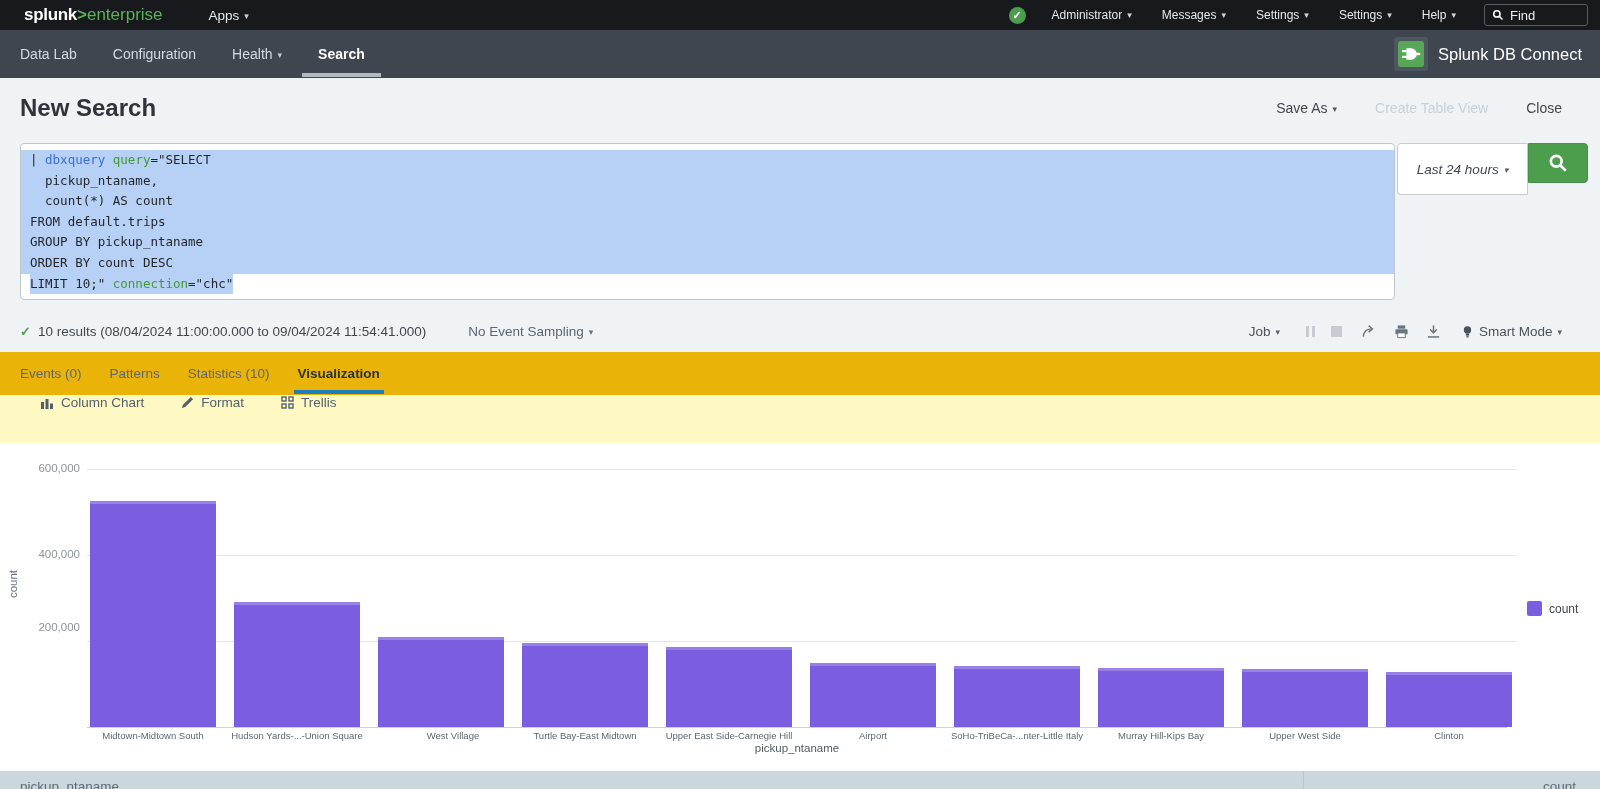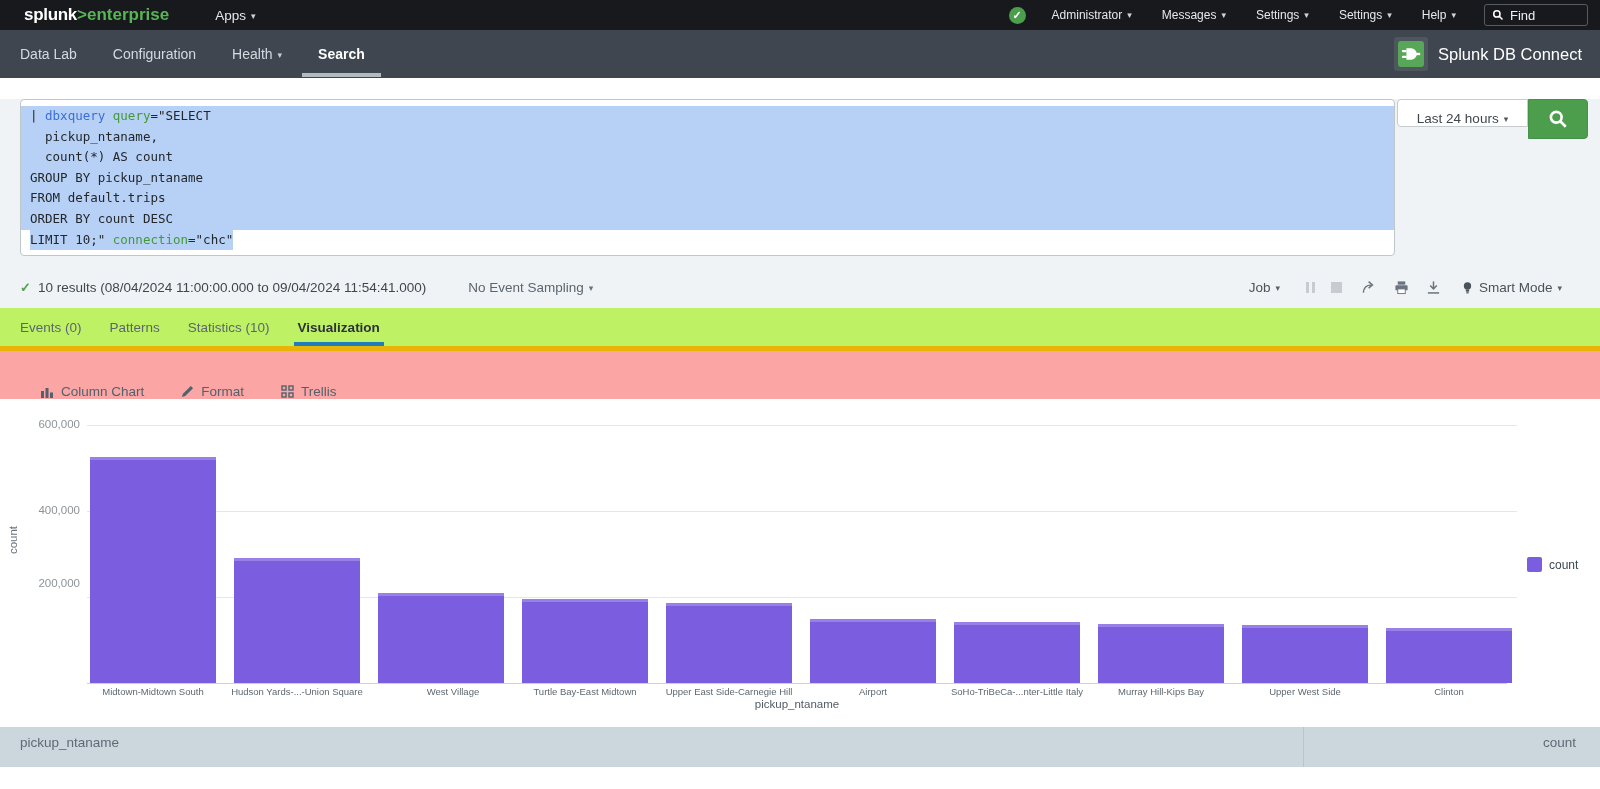--- a/index.html
+++ b/index.html
@@ -5,21 +5,21 @@
   * { margin:0; padding:0; box-sizing:border-box; }
   html,body { width:1600px; height:789px; overflow:hidden; background:#fff;
               font-family:"Liberation Sans", sans-serif; color:#3f474e; }
 
   .caret::before { content:"▾"; font-size:9px; margin-left:5px; opacity:.9; position:relative; top:-1px; }
 
   
   .topbar { height:30px; background:#17191d; display:flex; align-items:center; padding:0 12px 0 24px; }
   .logo { display:flex; align-items:baseline; cursor:pointer; }
   .logo-brand { color:#fff; font-weight:bold; font-size:17px; letter-spacing:-.3px; }
-  .logo-gt, .logo-product { color:#57b556; font-size:17px;font-weight:bold; }
+  .logo-gt, .logo-product { color:#57b556; font-size:17px; }
   .logo-gt { font-weight:bold; }
   .apps { margin-left:46px; color:#e3e7ea; font-size:13.5px; cursor:pointer; }
   .tb-spacer { flex:1; }
   .status-check { width:17px; height:17px; border-radius:50%; background:#4b9e4b; color:#fff;
                   font-size:11px; font-weight:bold; display:flex; align-items:center; justify-content:center;
                   margin-right:26px; cursor:pointer; }
   .status-check::before { content:"✓"; }
   .tb-menus { display:flex; gap:30px; align-items:center; }
   .tb-menu { color:#e6e9eb; font-size:12px; cursor:pointer; white-space:nowrap; }
   .find { margin-left:28px; width:104px; height:22px; border:1px solid #565c63; border-radius:3px;
@@ -52,23 +52,23 @@
   .query-box { position:absolute; left:0; top:0; width:1375px; height:157px; background:#fff;
                border:1px solid #bfc6cc; border-radius:4px; padding:6px 0; overflow:hidden;
                font-family:"DejaVu Sans Mono", monospace; font-size:12.5px; line-height:20.6px;
                color:#23272b; cursor:text; }
   .qline { white-space:pre; padding:0 9px; }
   .qline.sel-full { background:#b7d0f5; }
   .sel-part { background:#b7d0f5; display:inline-block; }
   .tok-command { color:#3a6fd8; }
   .tok-option { color:#419a35; }
   .tok-plain { color:#23272b; }
-  .time-btn { position:absolute; left:1377px; top:0; width:131px; height:28px; background:#fff;
-              border:1px solid #c6cbd0; border-radius:4px 0 0 4px; display:flex; align-items:flex-end;
-              justify-content:center; font-size:13.5px; color:#3f474e; cursor:pointer; }
+  .time-btn { position:absolute; left:1377px; top:0; width:131px; height:52px; background:#fff;
+              border:1px solid #c6cbd0; border-radius:4px 0 0 4px; display:flex; align-items:center;
+              justify-content:center; font-size:13.5px; color:#3f474e; cursor:pointer;font-style:italic; }
   .go-btn { position:absolute; left:1508px; top:0; width:60px; height:40px; background:#4c9e4c;
             border:1px solid #45914a; border-radius:0 4px 4px 0; display:flex; align-items:center;
             justify-content:center; cursor:pointer; }
 
   .results-bar { margin-top:10px; height:42px; display:flex; align-items:center; padding:0 38px 0 20px; }
   .result-check { color:#53a051; font-size:13px; font-weight:bold; margin-right:7px; }
   .result-check::before { content:"✓"; }
   .result-summary { font-size:13.5px; color:#3f474e; }
   .sampling { margin-left:42px; font-size:13.5px; color:#5b6670; cursor:pointer; }
   .rb-right { margin-left:auto; display:flex; align-items:center; }
@@ -76,29 +76,29 @@
   .icon-btn { display:flex; align-items:center; justify-content:center; cursor:pointer; }
   .pause-icon { gap:3px; margin-right:16px; }
   .pause-icon span { width:3px; height:11px; background:#c6ccd2; display:block; }
   .stop-icon { margin-right:19px; }
   .stop-icon span { width:11px; height:11px; background:#c6ccd2; display:block; }
   .svg-btn { margin-right:17px; }
   .smart { display:flex; align-items:flex-end; font-size:13.5px; color:#4a525a; cursor:pointer; margin-left:4px; }
   .smart svg { margin-right:6px; }
 
   
-  .tabs-row { height:43px; background:#bef264; border-bottom:5px solid #eab308; display:flex;
+  .tabs-row { height:43px; background:#eab308; border-bottom:1px solid #eab308; display:flex;
               align-items:stretch; padding-left:20px; }
   .tab { display:flex; align-items:center; margin-right:28px; font-size:13.5px; color:#5b6670;
          cursor:pointer; position:relative; white-space:nowrap; }
   .tab.active { color:#2c3238; font-weight:600; }
   .tab.active::after { content:""; position:absolute; left:-4px; right:-4px; bottom:0; height:4px; background:#1e7dbd; }
 
   
-  .viz-toolbar { height:48px; background:#fca5a5; display:flex; align-items:flex-end; padding-left:40px; gap:37px; }
+  .viz-toolbar { height:48px; background:#fef9c3; display:flex; align-items:flex-start; padding-left:40px; gap:37px; }
   .viz-btn { display:flex; align-items:center; gap:7px; font-size:13.5px; color:#53616d; cursor:pointer; }
 
   
   .chart { position:relative; height:328px; background:#fff; }
   .gridline { position:absolute; left:87px; width:1430px; height:1px; background:#e4e7e9; }
   .baseline { position:absolute; left:87px; top:284px; width:1420px; height:1px; background:#ced2d6; }
   .ytick { position:absolute; left:0; width:80px; text-align:right; font-size:11.5px; color:#8e9499; }
   .bar { position:absolute; background:#7b5de0; border-top:3px solid rgba(255,255,255,.22); cursor:pointer; }
   .xcat { position:absolute; top:287px; width:144px; text-align:center; font-size:9.5px; color:#5d6871;
           white-space:nowrap; overflow:hidden; }
@@ -158,28 +158,36 @@
           <path d="M6.5 5h5.5a7 7 0 0 1 7 7 7 7 0 0 1-7 7H6.5z"></path>
           <rect x="18" y="10.6" width="5" height="2.8"></rect>
         </svg>
       </div>
     </div>
     <span class="app-name">Splunk DB Connect</span>
   </div>
 </div>
 
 <div class="gray-section">
+  <div class="page-head">
+    <h1 class="page-title">New Search</h1>
+    <div class="head-actions">
+      <span class="hlink"><span>Save As</span><span class="caret"></span></span>
+      <span class="hlink disabled">Create Table View</span>
+      <span class="hlink">Close</span>
+    </div>
+  </div>
 
   <div class="search-row">
     <div class="query-box">
         <div class="qline sel-full"><span class="tok-plain">| </span><span class="tok-command">dbxquery</span><span class="tok-plain"> </span><span class="tok-option">query</span><span class="tok-plain">="SELECT</span></div>
         <div class="qline sel-full"><span class="tok-plain">  pickup_ntaname,</span></div>
         <div class="qline sel-full"><span class="tok-plain">  count(*) AS count</span></div>
+        <div class="qline sel-full"><span class="tok-plain">FROM default.trips</span></div>
         <div class="qline sel-full"><span class="tok-plain">GROUP BY pickup_ntaname</span></div>
-        <div class="qline sel-full"><span class="tok-plain">FROM default.trips</span></div>
         <div class="qline sel-full"><span class="tok-plain">ORDER BY count DESC</span></div>
         <div class="qline"><span class="sel-part"><span class="tok-plain">LIMIT 10;" </span><span class="tok-option">connection</span><span class="tok-plain">="chc"</span></span></div>
       </div>
     <div class="time-btn">
         <span>Last 24 hours</span>
         <span class="caret"></span>
       </div>
     <button class="go-btn">
       <svg width="20" height="20" viewBox="0 0 16 16" fill="none" stroke="#fff" stroke-width="2.1">
           <circle cx="6.6" cy="6.6" r="4.3"></circle>

